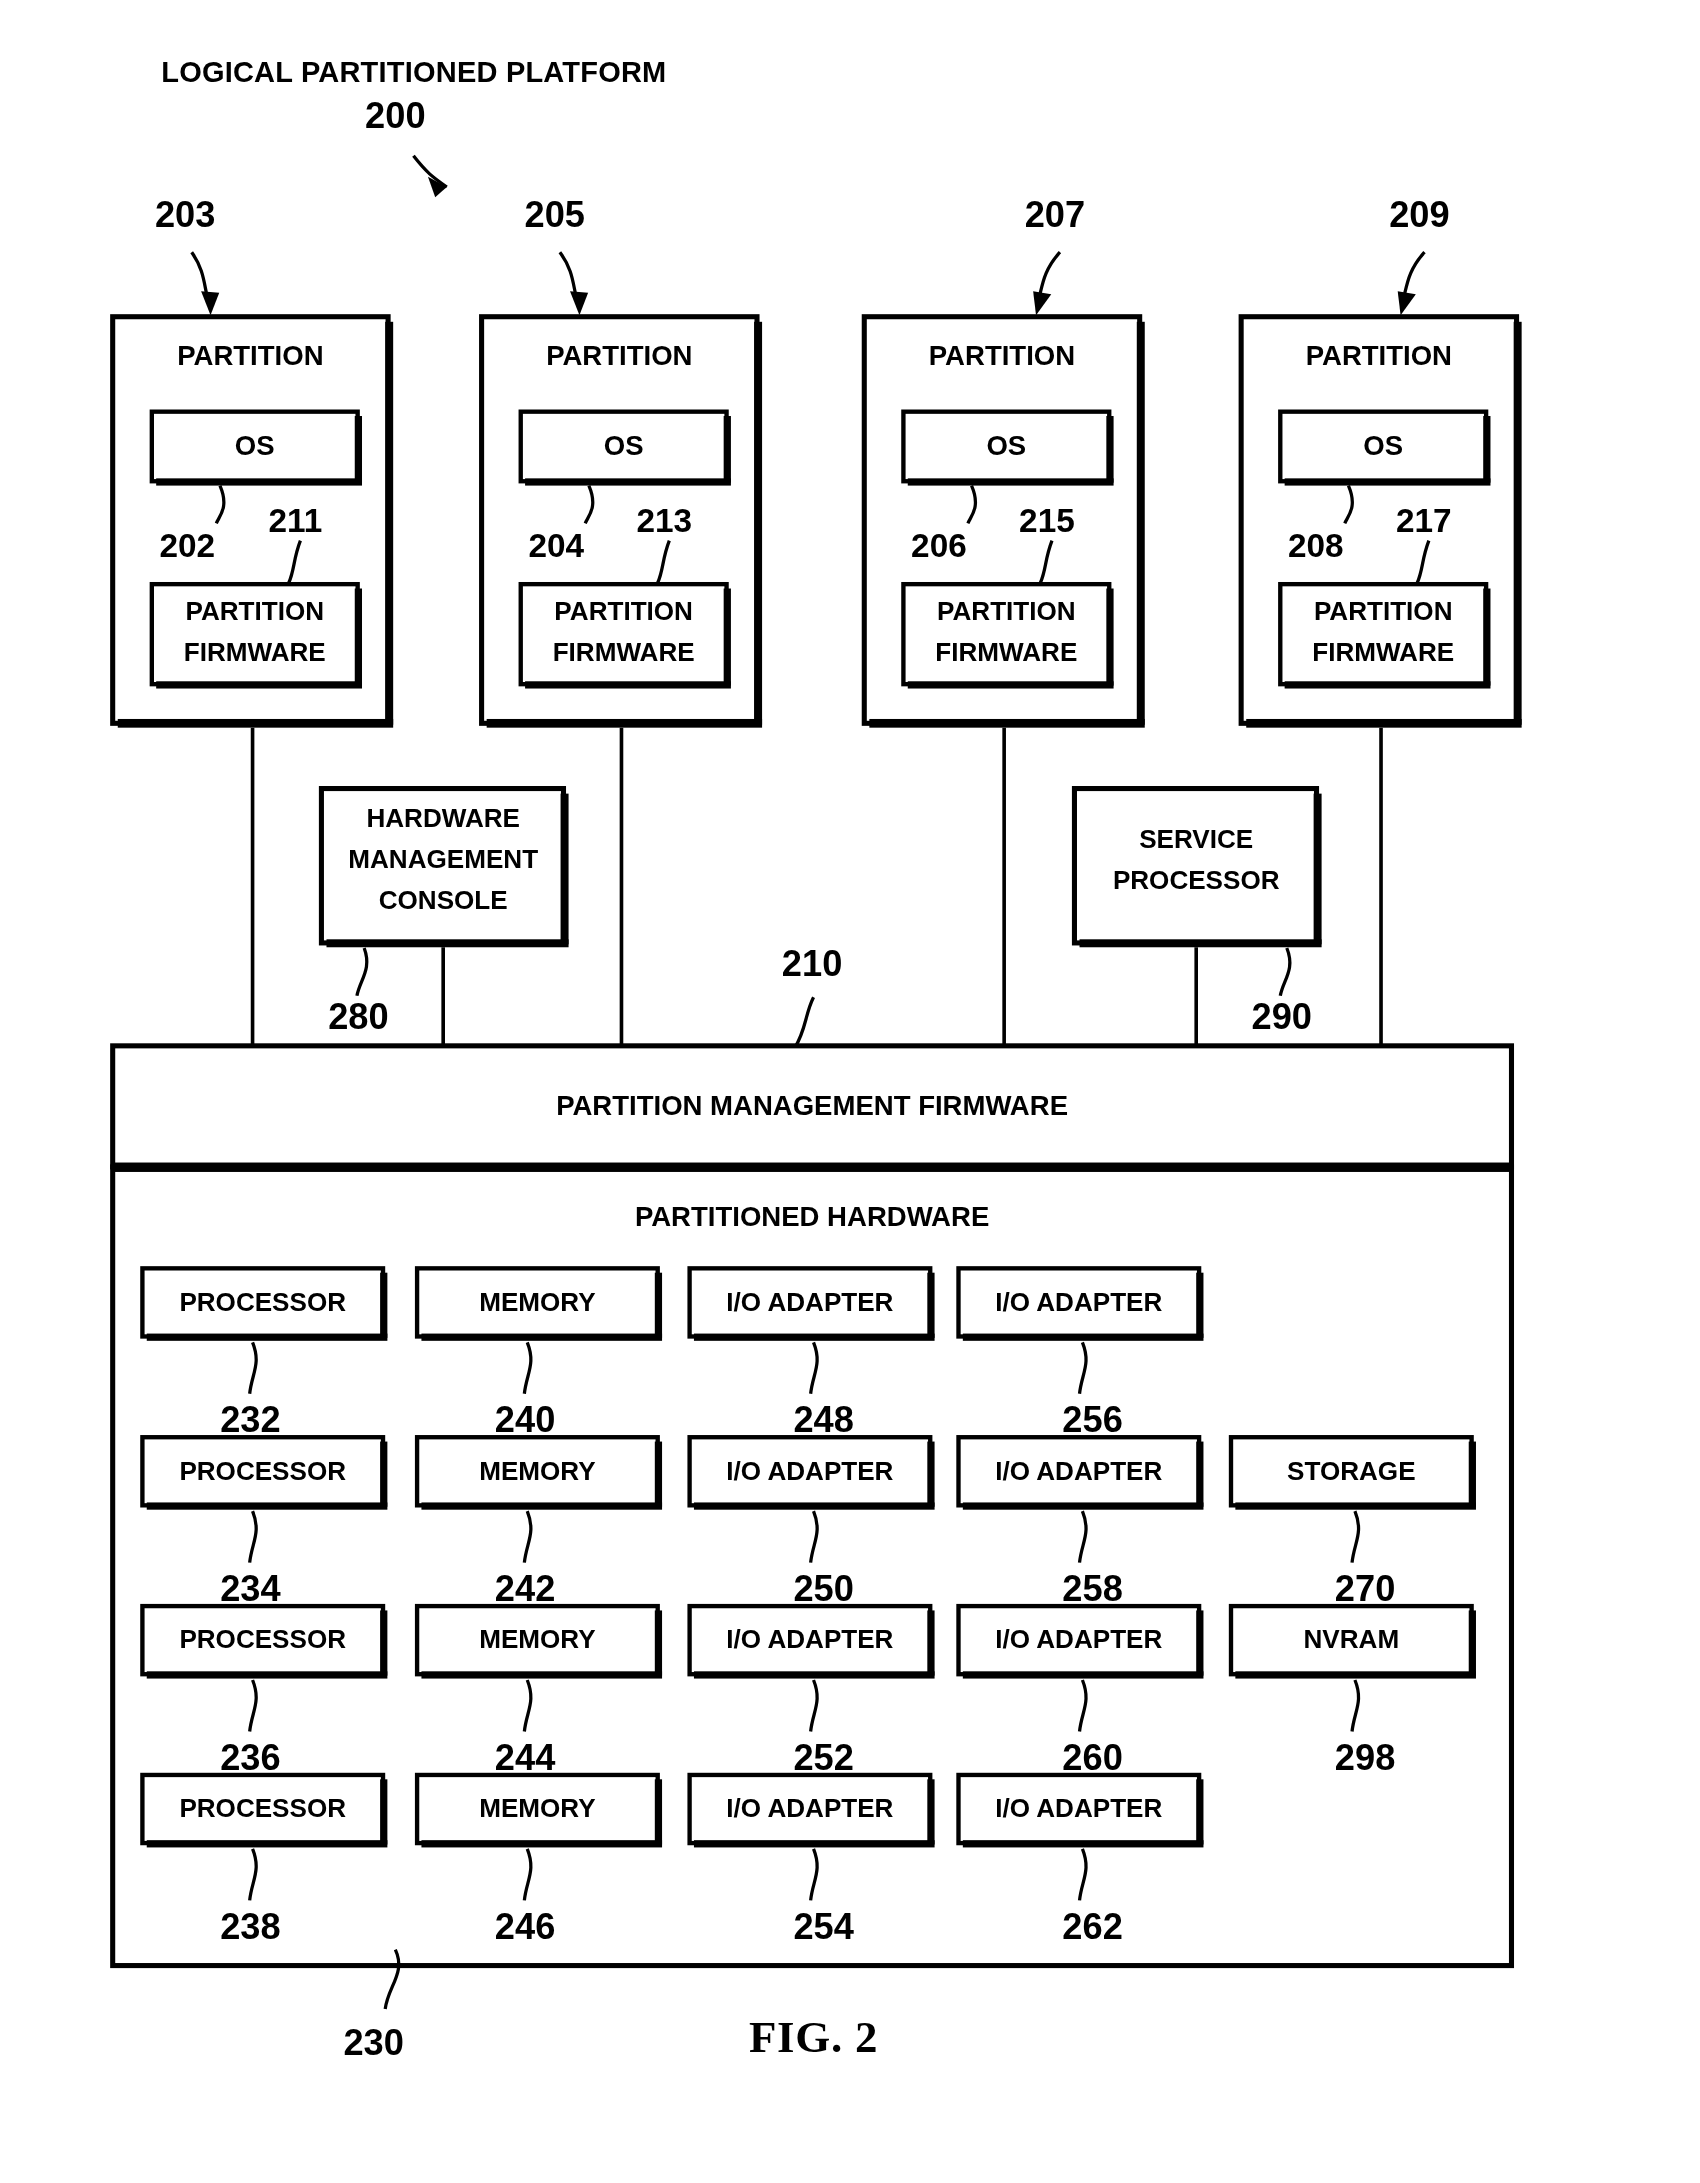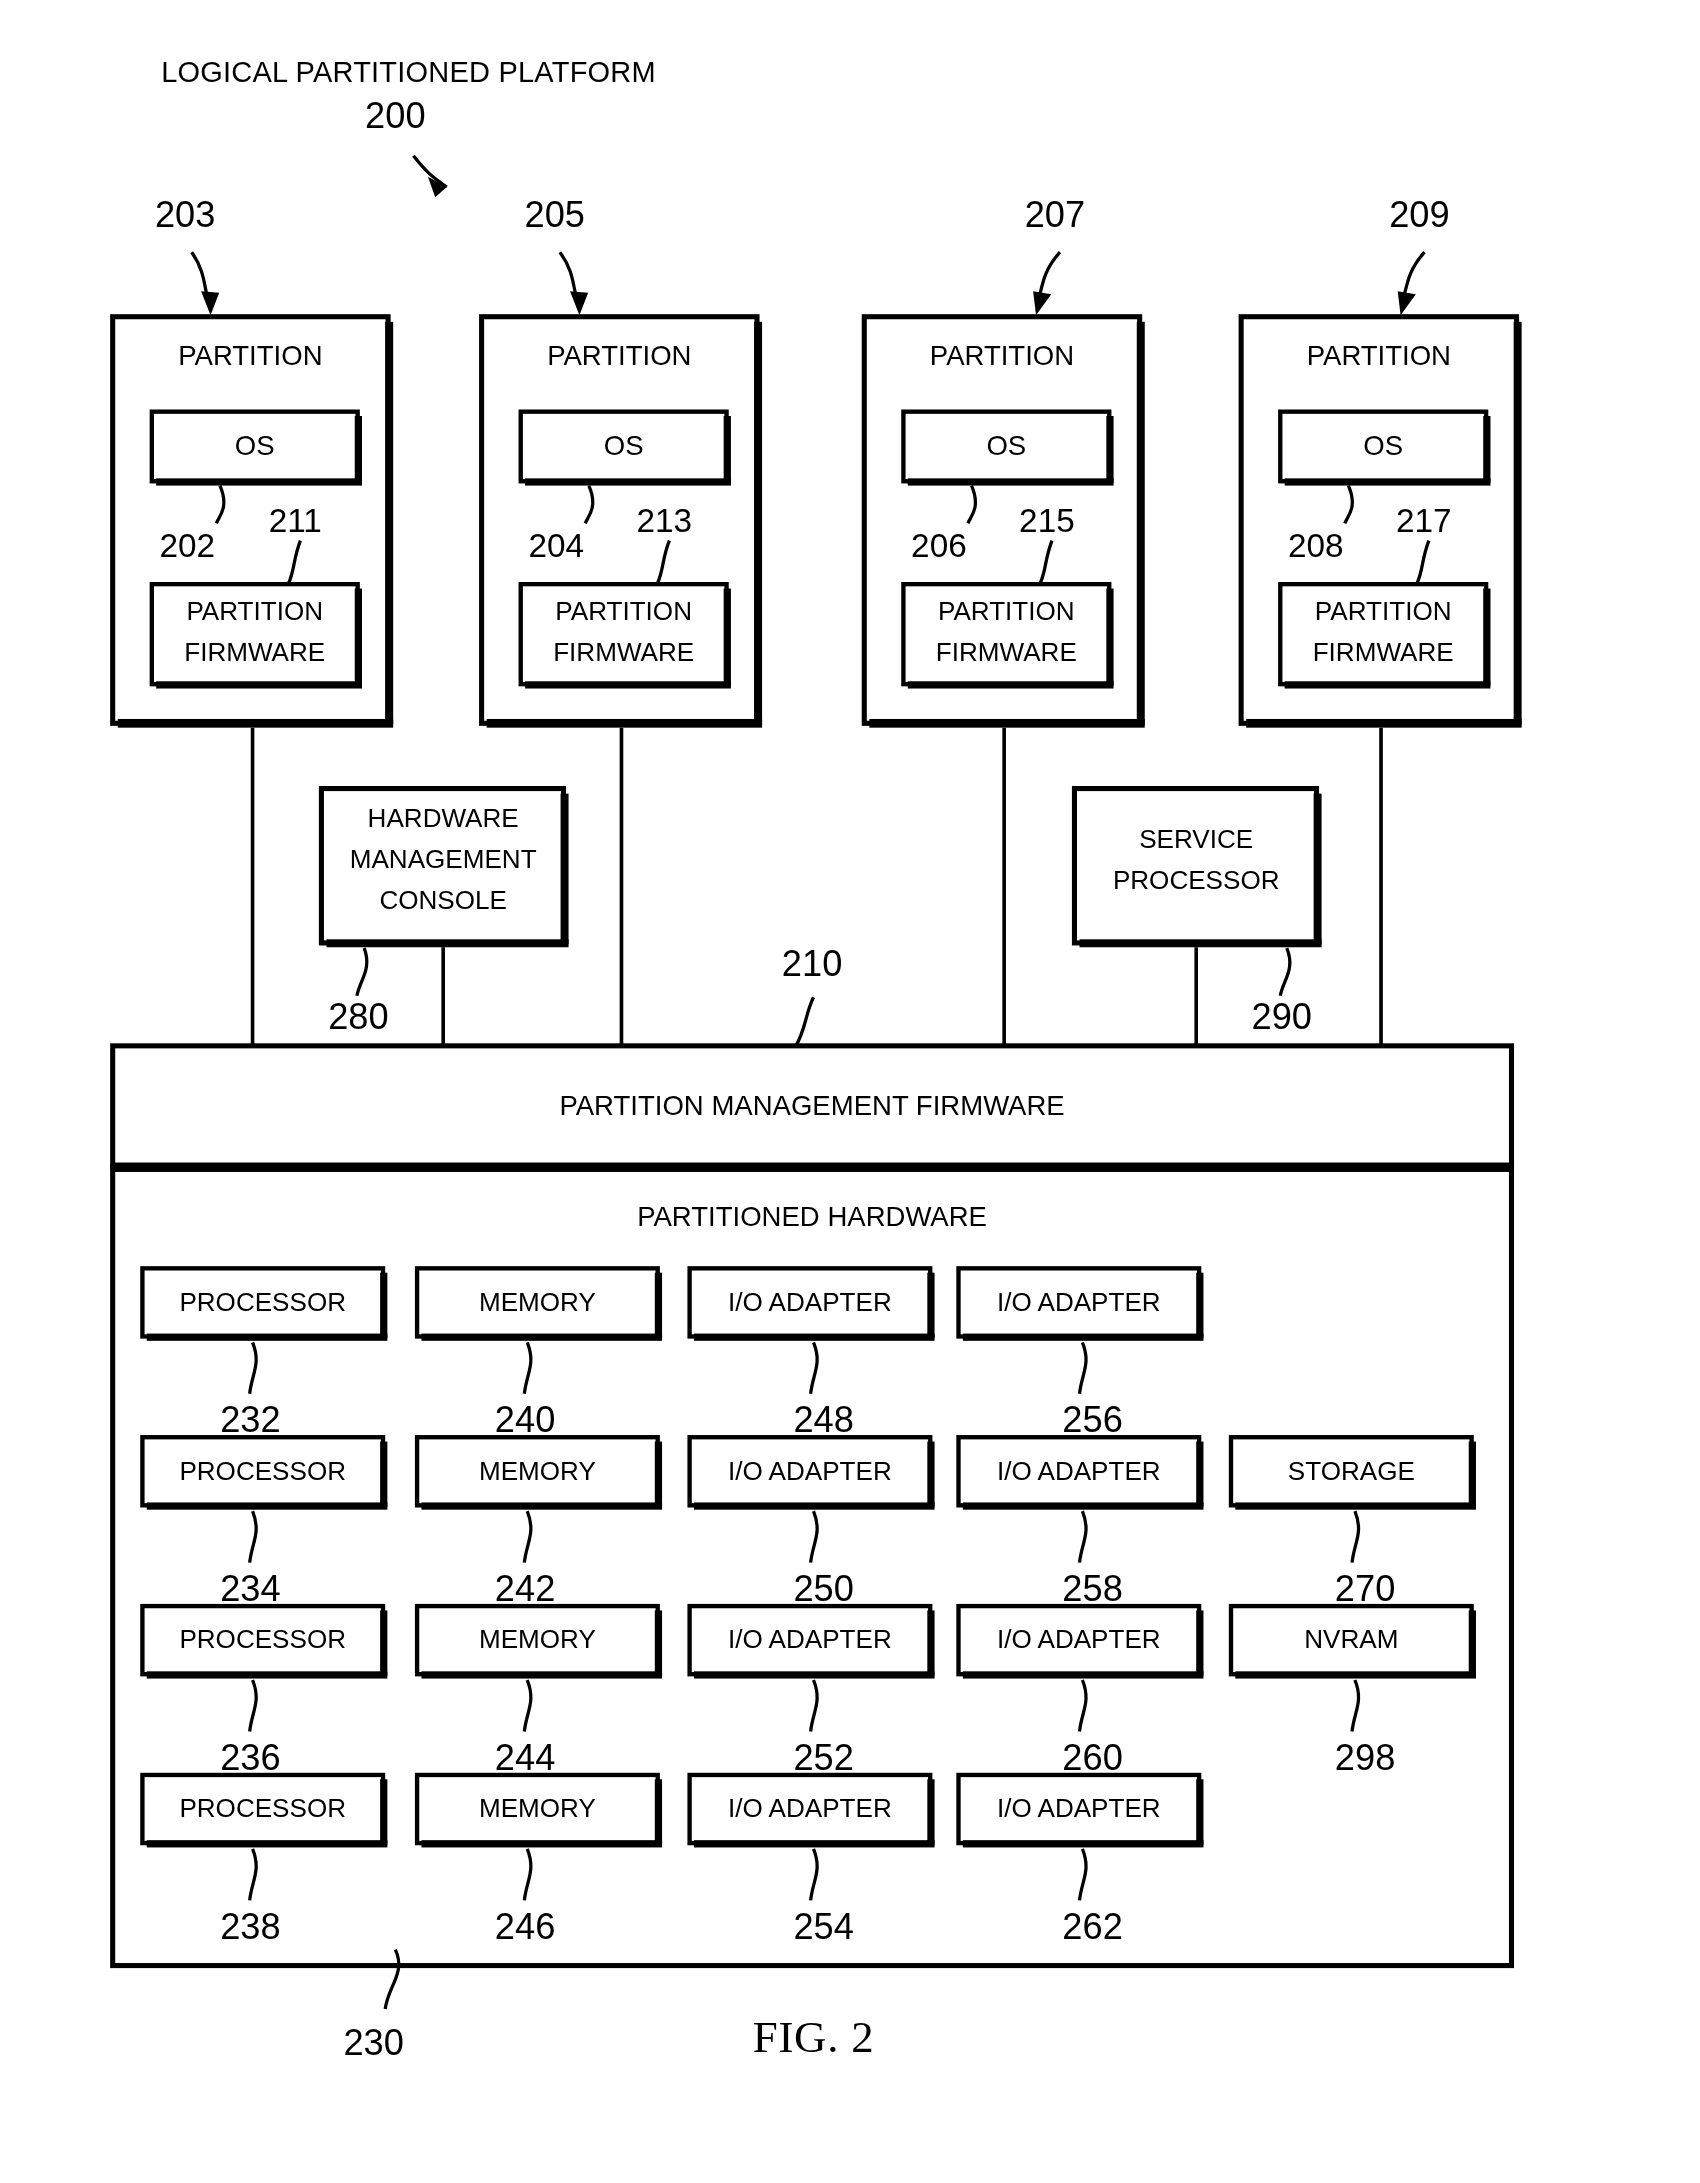--- a/index.html
+++ b/index.html
@@ -11,20 +11,21 @@
     width: 1701px;
     height: 2183px;
     font-family: "Liberation Sans", sans-serif;
     color: #000000;
     overflow: hidden;
   }
   #figure-root {
     position: relative;
     width: 1401px;
     height: 2183px;
+    font-weight: bold;
   }
   svg#fig-svg {
     position: absolute;
     top: 0;
     left: 0;
     width: 1701px;
     height: 2183px;
   }
   .box-stroke {
     fill: #ffffff;

